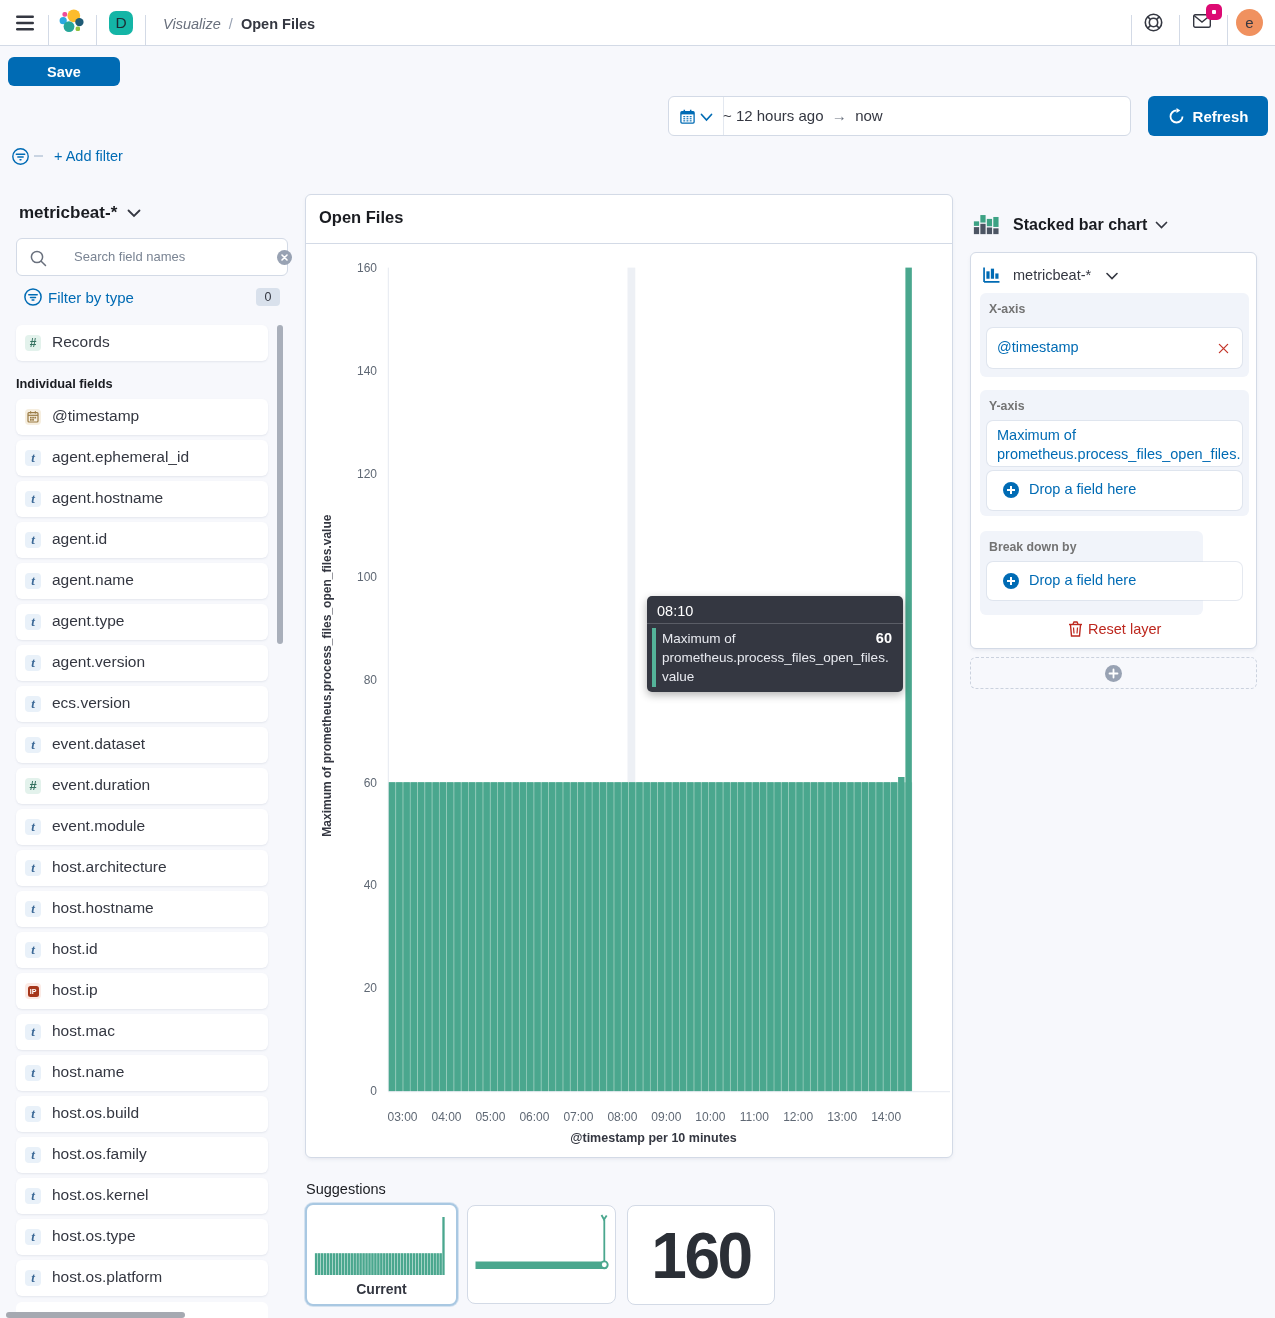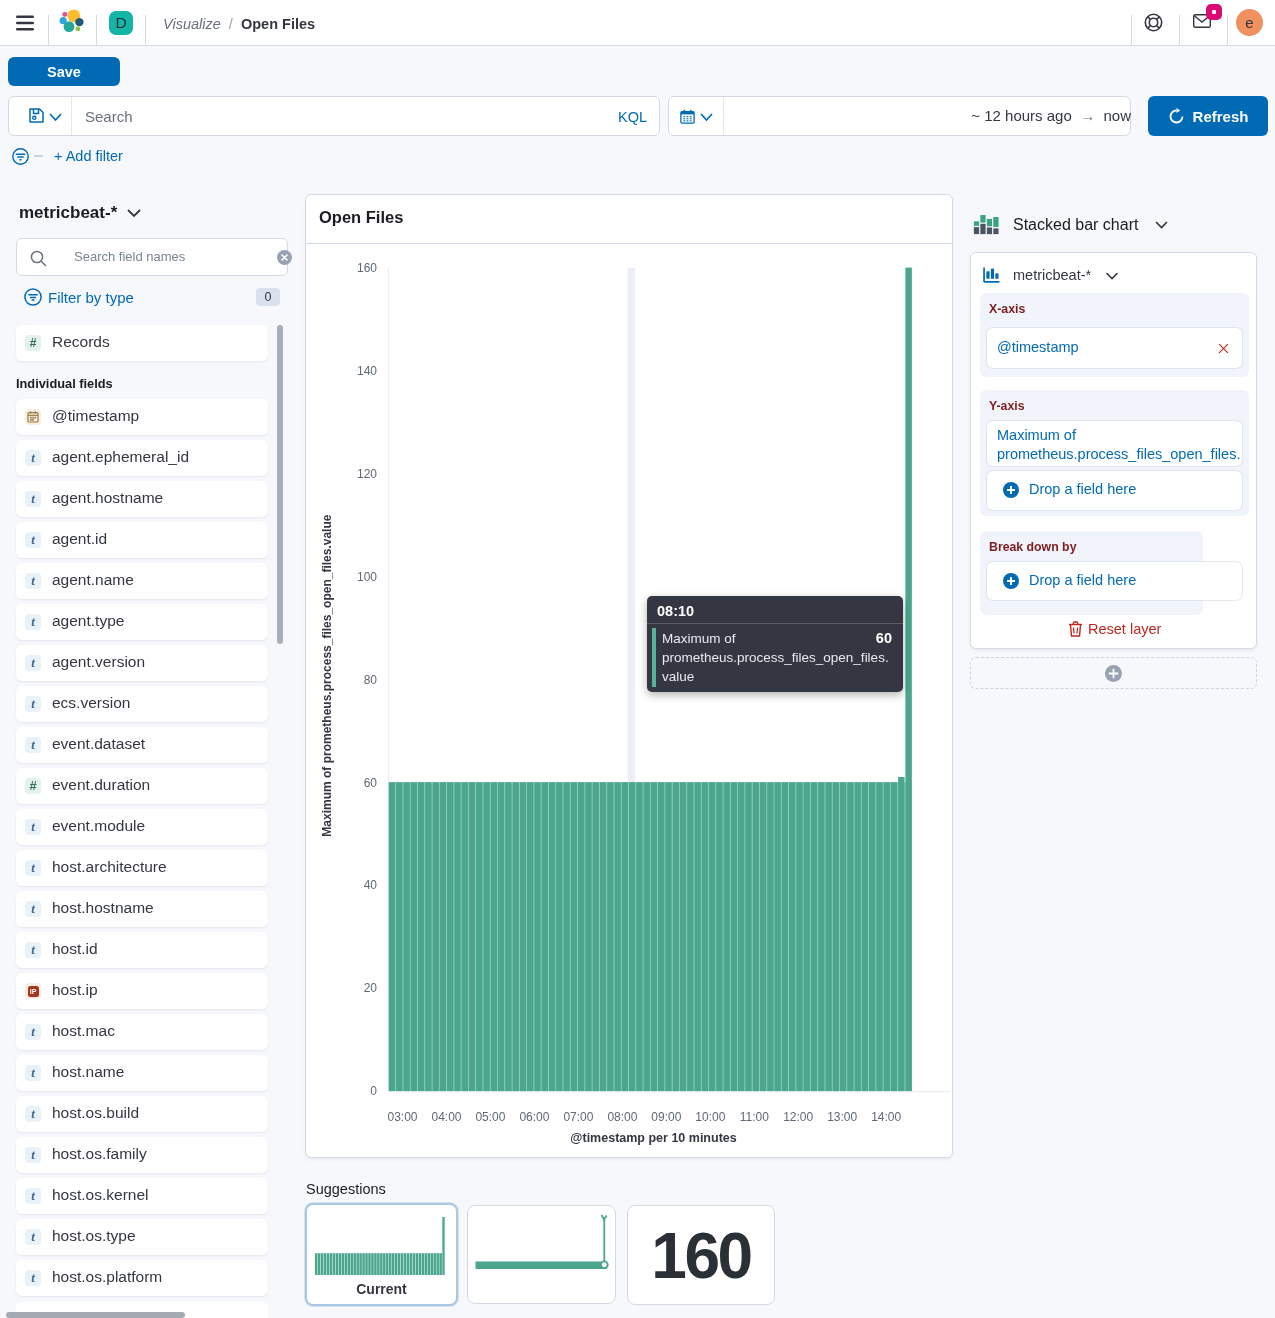--- a/index.html
+++ b/index.html
@@ -19,21 +19,21 @@
 .fieldrow { position:absolute; left:16px; width:252px; height:36px; background:#fff; border-radius:6px; box-shadow:0 1px 2px rgba(152,162,179,0.2); }
 .fieldrow .tok { position:absolute; left:9px; top:10px; width:16px; height:16px; border-radius:4px; }
 .fieldrow .lbl { position:absolute; left:36px; top:8px; font-size:15.5px; color:#343741; }
 .tok-s { background:#E9F1F9; color:#3B6896; }
 .tok-d { background:#F6EEDF; }
 .tok-n { background:#E3F2EC; color:#357160; }
 .tok-ip { background:#FBEAE5; }
 .tok span.tchar { display:block; text-align:center; font-family:"Liberation Serif",serif; font-weight:bold; font-style:italic; font-size:13px; line-height:16px; }
 
 .rsec { position:absolute; left:979px; width:269px; background:#F1F4FA; border-radius:6px; }
-.rsec .sh { position:absolute; left:9px; top:9px; font-size:12.3px; font-weight:bold; color:#7f1d1d;text-align:center; }
+.rsec .sh { position:absolute; left:9px; top:9px; font-size:12.3px; font-weight:bold; color:#737373;text-align:center; }
 .rchip { position:absolute; left:7px; width:255px; background:#fff; border-radius:6px; box-shadow:0 0 0 1px rgba(211,218,230,0.6); font-size:14.5px; }
 .blue { color:#006BB4; }
 .plusc { display:inline-block; width:16px; height:16px; border-radius:50%; background:#006BB4; position:relative; vertical-align:-3px; }
 .plusc:before { content:""; position:absolute; left:4px; top:7.25px; width:8px; height:1.5px; background:#fff; }
 .plusc:after { content:""; position:absolute; left:7.25px; top:4px; width:1.5px; height:8px; background:#fff; }
 
 .sugcard { position:absolute; top:1205px; height:100px; background:#fff; border:1px solid #D3DAE6; border-radius:8px; }
 </style>
 </head>
 <body>
@@ -74,33 +74,20 @@
   </svg>
   <div class="abs" style="left:1206px;top:4px;width:16px;height:16px;border-radius:5px;background:#DD0A73">
     <div class="abs" style="left:6px;top:6px;width:4px;height:4px;border-radius:1px;background:#fff"></div>
   </div>
   <div class="vdiv" style="left:1227px"></div>
   <div class="abs" style="left:1236px;top:9px;width:27px;height:27px;border-radius:50%;background:#F0915F;color:#343741;font-size:15px;text-align:center;line-height:27px">e</div>
 </div>
 
 <div class="btn-fill" style="left:8px;top:57px;width:112px;height:29px;font-size:14.5px">Save</div>
 
-<div class="inputbox" style="left:8px;top:96px;width:652px;height:40px">
-  <svg class="abs" style="left:20px;top:11px" width="15" height="15" viewBox="0 0 15 15">
-    <path d="M1 1 H10.5 L14 4.5 V14 H1 Z" fill="none" stroke="#006BB4" stroke-width="1.5" stroke-linejoin="round"></path>
-    <path d="M4.5 1 V5.5 H9.5 V1" fill="none" stroke="#006BB4" stroke-width="1.5"></path>
-    <circle cx="5.3" cy="9.8" r="1.6" fill="none" stroke="#006BB4" stroke-width="1.4"></circle>
-  </svg>
-  <svg class="abs" style="left:40px;top:16px" width="13" height="9" viewBox="0 0 13 9">
-        <path d="M1.5 1.5 L6.5 7 L11.5 1.5" fill="none" stroke="#006BB4" stroke-width="1.7" stroke-linecap="round"></path>
-      </svg>
-  <div class="abs" style="left:62px;top:0;width:1px;height:38px;background:#E3E8F0"></div>
-  <div class="abs" style="left:76px;top:11px;font-size:15px;color:#69707D">Search</div>
-  <div class="abs" style="right:12px;top:12px;font-size:14.5px;color:#006BB4">KQL</div>
-</div>
 
 <div class="inputbox" style="left:668px;top:96px;width:463px;height:40px">
   <svg class="abs" style="left:11px;top:12px" width="15" height="15" viewBox="0 0 15 15">
     <rect x="0.9" y="2.7" width="13.2" height="11.4" rx="1.1" fill="none" stroke="#006BB4" stroke-width="1.3"></rect>
     <rect x="0.9" y="2.7" width="13.2" height="2.7" fill="#006BB4"></rect>
     <path d="M4.3 0.7 V3 M10.7 0.7 V3" stroke="#006BB4" stroke-width="1.5"></path>
     <g fill="#006BB4">
       <rect x="3.3" y="7.1" width="1.9" height="1.1"></rect>
           <rect x="6.5" y="7.1" width="1.9" height="1.1"></rect>
           <rect x="9.7" y="7.1" width="1.9" height="1.1"></rect>
@@ -109,21 +96,21 @@
           <rect x="9.7" y="9.2" width="1.9" height="1.1"></rect>
       <rect x="3.3" y="11.3" width="1.9" height="1.1"></rect>
           <rect x="6.5" y="11.3" width="1.9" height="1.1"></rect>
           <rect x="9.7" y="11.3" width="1.9" height="1.1"></rect>
     </g>
   </svg>
   <svg class="abs" style="left:31px;top:16px" width="13" height="9" viewBox="0 0 13 9">
         <path d="M1.5 1.5 L6.5 7 L11.5 1.5" fill="none" stroke="#006BB4" stroke-width="1.7" stroke-linecap="round"></path>
       </svg>
   <div class="abs" style="left:54px;top:0;width:1px;height:38px;background:#E3E8F0"></div>
-  <div class="abs" style="left:54px;top:10px;width:408px;text-align:right;font-size:15px;color:#343741">~ 12 hours ago&nbsp; <span style="color:#69707D">→</span> &nbsp;now</div>
+  <div class="abs" style="left:54px;top:10px;width:408px;text-align:left;font-size:15px;color:#343741">~ 12 hours ago&nbsp; <span style="color:#69707D">→</span> &nbsp;now</div>
 </div>
 
 <div class="btn-fill" style="left:1148px;top:96px;width:120px;height:40px;font-size:15px">
   <svg width="17" height="17" viewBox="0 0 17 17" style="margin-right:8px">
     <path d="M14.5 8.5 A6 6 0 1 1 8.5 2.5" fill="none" stroke="#fff" stroke-width="1.8"></path>
     <path d="M8.5 0 L12.3 2.5 L8.5 5 Z" fill="#fff"></path>
   </svg>
   Refresh
 </div>
 
@@ -417,41 +404,41 @@
       <text x="448.3" y="876.3">11:00</text>
       <text x="492.2" y="876.3">12:00</text>
       <text x="536.2" y="876.3">13:00</text>
       <text x="580.2" y="876.3">14:00</text>
     </g>
     <text x="347.5" y="897.1" font-size="12.5" font-weight="bold" fill="#343741" text-anchor="middle" font-family="Liberation Sans">@timestamp per 10 minutes</text>
     <text x="24.6" y="430.6" font-size="12" font-weight="bold" fill="#343741" text-anchor="middle" font-family="Liberation Sans" transform="rotate(-90 24.6 430.6)">Maximum of prometheus.process_files_open_files.value</text>
   </svg>
 
   <div style="position:absolute;left:341px;top:401px;width:256px;height:96px;background:#343741;border-radius:5px;box-shadow:0 3px 9px rgba(0,0,0,0.3);color:#fff">
-    <div style="position:absolute;left:10px;top:7px;font-size:14.5px;font-weight:bold">08:10</div>
+    <div style="position:absolute;left:10px;top:7px;font-size:14.5px;font-weight:normal">08:10</div>
     <div style="position:absolute;left:0;top:27px;width:100%;height:1px;background:#5A5D66"></div>
     <div style="position:absolute;left:5px;top:32px;width:4px;height:59px;background:#54B399"></div>
     <div style="position:absolute;left:15px;top:33px;width:232px;font-size:13.5px;line-height:19px;color:#E8EAF0">Maximum of<br>prometheus.process_files_open_files.<br>value</div>
     <div style="position:absolute;right:11px;top:34px;font-size:14.5px;font-weight:bold">60</div>
   </div>
 </div>
 
 <svg class="abs" style="left:973px;top:207px" width="28" height="28" viewBox="0 0 16 16">
   <g>
     <rect x="0.5" y="8.2" width="3" height="2.6" fill="#3DA284"></rect>
         <rect x="0.5" y="11.5" width="3" height="4" fill="#4C5563"></rect>
     <rect x="4.2" y="4.6" width="3" height="4.3" fill="#3DA284"></rect>
         <rect x="4.2" y="9.6" width="3" height="5.9" fill="#4C5563"></rect>
     <rect x="7.9" y="6.8" width="3" height="4.2" fill="#3DA284"></rect>
         <rect x="7.9" y="11.7" width="3" height="3.8" fill="#4C5563"></rect>
     <rect x="11.6" y="5.7" width="3" height="5.7" fill="#3DA284"></rect>
         <rect x="11.6" y="12.2" width="3" height="3.3" fill="#4C5563"></rect>
   </g>
 </svg>
-<div class="abs" style="left:1013px;top:216px;font-size:16px;font-weight:normal;color:#1a1c21">Stacked bar chart</div>
+<div class="abs" style="left:1013px;top:216px;font-size:16px;font-weight:bold;color:#1a1c21">Stacked bar chart</div>
 <svg class="abs" style="left:1155px;top:221px" width="13" height="9" viewBox="0 0 13 9">
       <path d="M1.5 1.5 L6.5 6.5 L11.5 1.5" fill="none" stroke="#343741" stroke-width="1.7" stroke-linecap="round"></path>
     </svg>
 
 <div class="abs" style="left:970px;top:252px;width:287px;height:397px;background:#fff;border:1px solid #D3DAE6;border-radius:6px;box-shadow:0 2px 4px -1px rgba(152,162,179,0.2)">
 
   <svg class="abs" style="left:12px;top:13px" width="17" height="17" viewBox="0 0 16 16">
     <path d="M1 15 V1.5 M1 15 H15.5" stroke="#006BB4" stroke-width="1.6" fill="none"></path>
     <rect x="3.2" y="5" width="3" height="7" fill="#006BB4"></rect>
     <rect x="7.4" y="2.5" width="3" height="9.5" fill="#006BB4"></rect>

